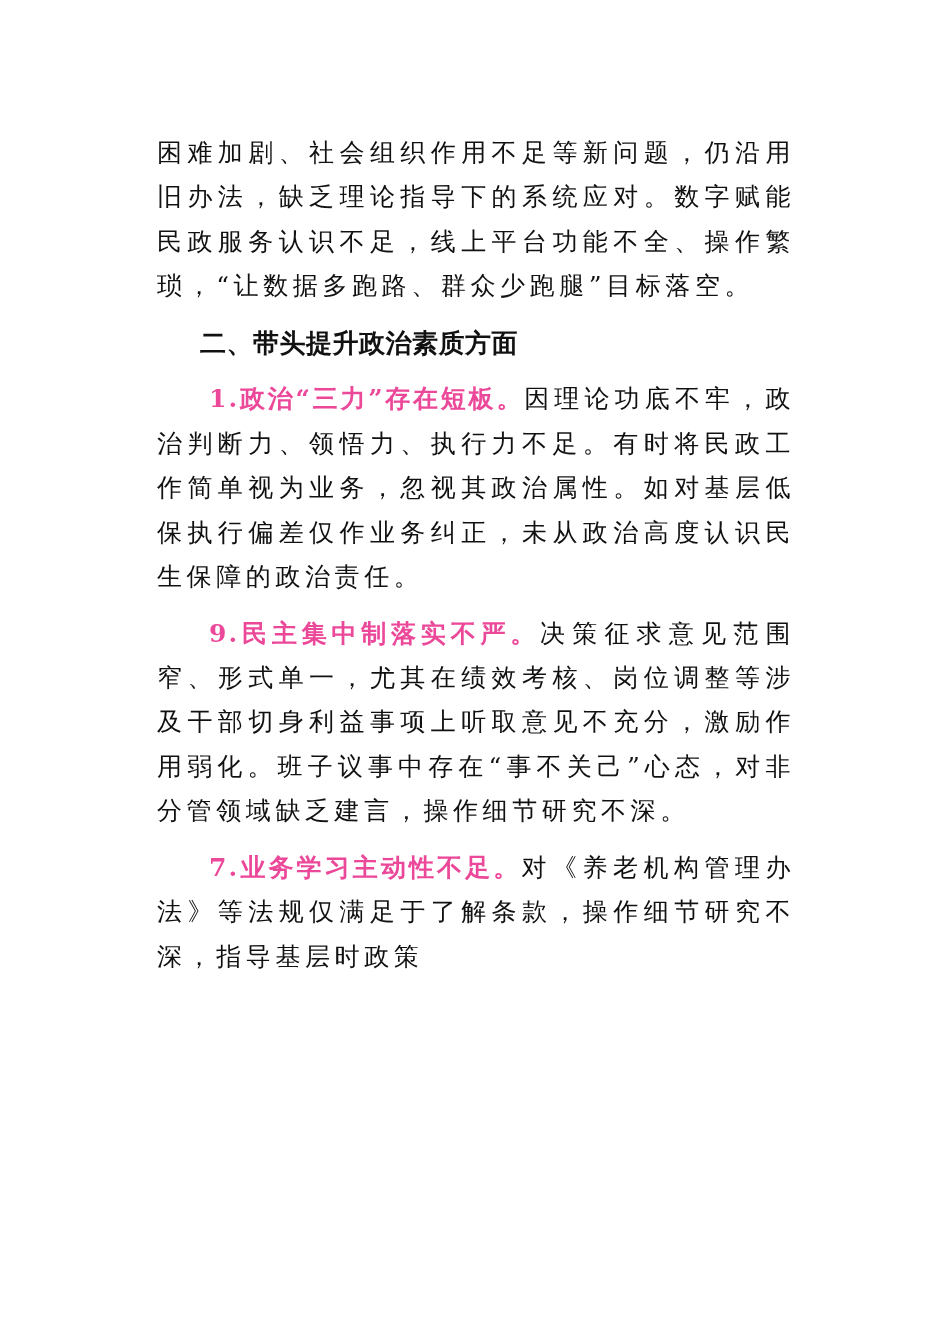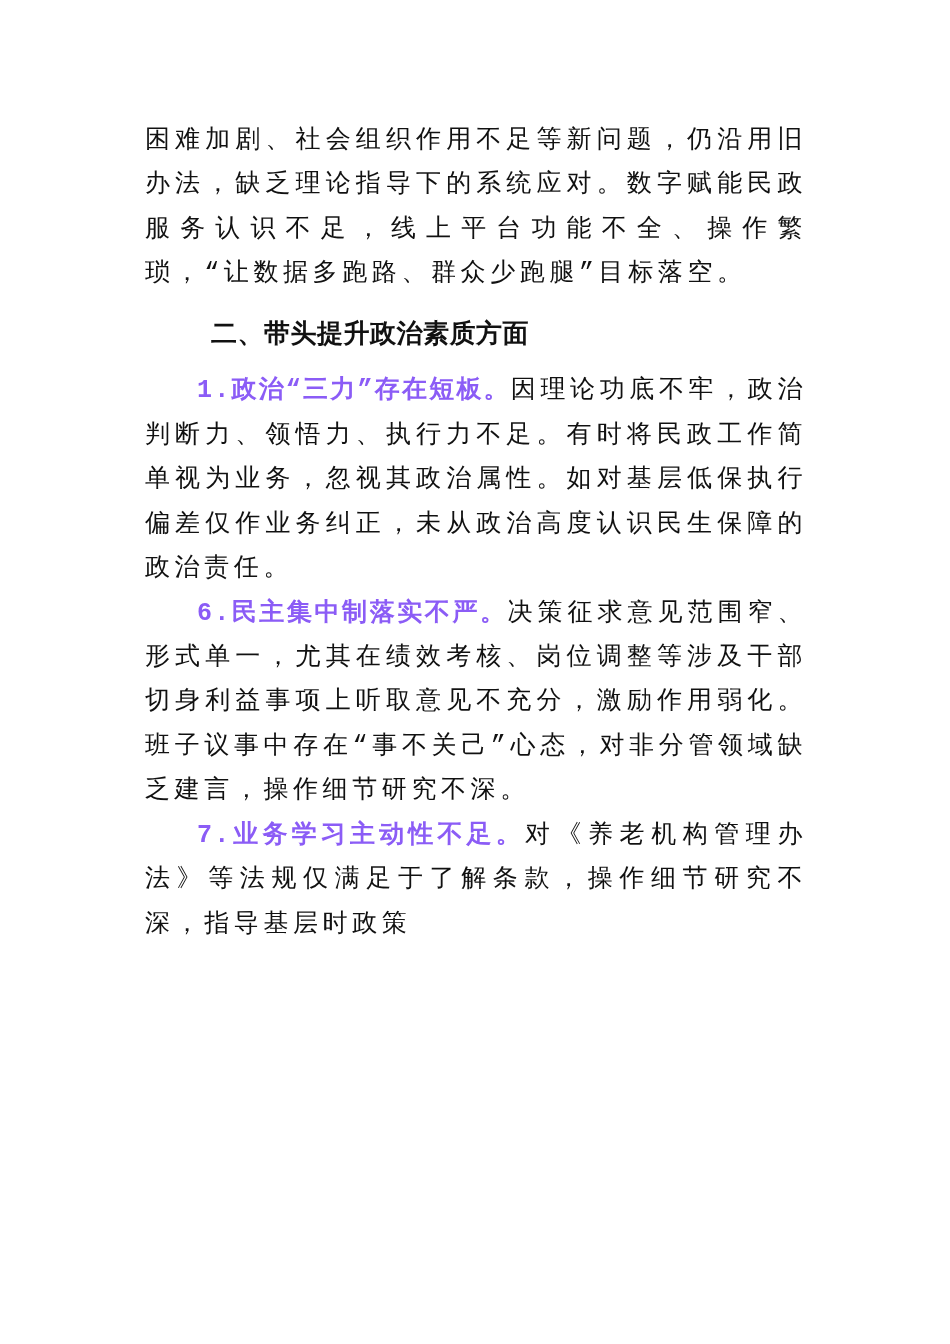--- a/index.html
+++ b/index.html
@@ -17,57 +17,56 @@
     position: absolute;
     left: 145px;
     top: 119px;
     width: 662px;
     color: #111111;
     font-family: "DejaVu Serif", "Liberation Serif", serif;
     font-size: 25px;
     line-height: 44.45px;
   }
   .para {
-    margin: 0;
+    margin: 12px;
     text-align: justify;
     text-align-last: left;
     letter-spacing: 4.6px;
     text-indent: 52px;
     font-weight: normal;
-    font-family: Liberation Mono, monospace;
   }
   .para.cont {
     text-indent: 0;
   }
   .heading {
-    margin: 14px;
+    margin: 3px;
     text-indent: 52px;
     font-family: "DejaVu Sans", "Liberation Sans", sans-serif;
     font-weight: bold;
     font-size: 26px;
     letter-spacing: 0.5px;
     color: #111111;
   }
   .lead {
     font-weight: bold;
     letter-spacing: 2.2px;
-    color: #8b5cf6;
+    color: #ec4899;
   }
 </style>
 </head>
 <body>
 
 <div class="page">
 
   <p class="para cont">困难加剧、社会组织作用不足等新问题，仍沿用旧办法，缺乏理论指导下的系统应对。数字赋能民政服务认识不足，线上平台功能不全、操作繁琐，“让数据多跑路、群众少跑腿”目标落空。</p>
 
   <p class="heading">二、带头提升政治素质方面</p>
 
   <p class="para"><span class="lead">1.政治“三力”存在短板。</span><span>因理论功底不牢，政治判断力、领悟力、执行力不足。有时将民政工作简单视为业务，忽视其政治属性。如对基层低保执行偏差仅作业务纠正，未从政治高度认识民生保障的政治责任。</span></p>
 
 
 
-  <p class="para"><span class="lead">6.民主集中制落实不严。</span><span>决策征求意见范围窄、形式单一，尤其在绩效考核、岗位调整等涉及干部切身利益事项上听取意见不充分，激励作用弱化。班子议事中存在“事不关己”心态，对非分管领域缺乏建言，操作细节研究不深。</span></p>
+  <p class="para"><span class="lead">9.民主集中制落实不严。</span><span>决策征求意见范围窄、形式单一，尤其在绩效考核、岗位调整等涉及干部切身利益事项上听取意见不充分，激励作用弱化。班子议事中存在“事不关己”心态，对非分管领域缺乏建言，操作细节研究不深。</span></p>
 
 
   <p class="para"><span class="lead">7.业务学习主动性不足。</span><span>对《养老机构管理办法》等法规仅满足于了解条款，操作细节研究不深，指导基层时政策</span></p>
 
 </div>
 
 </body></html>

